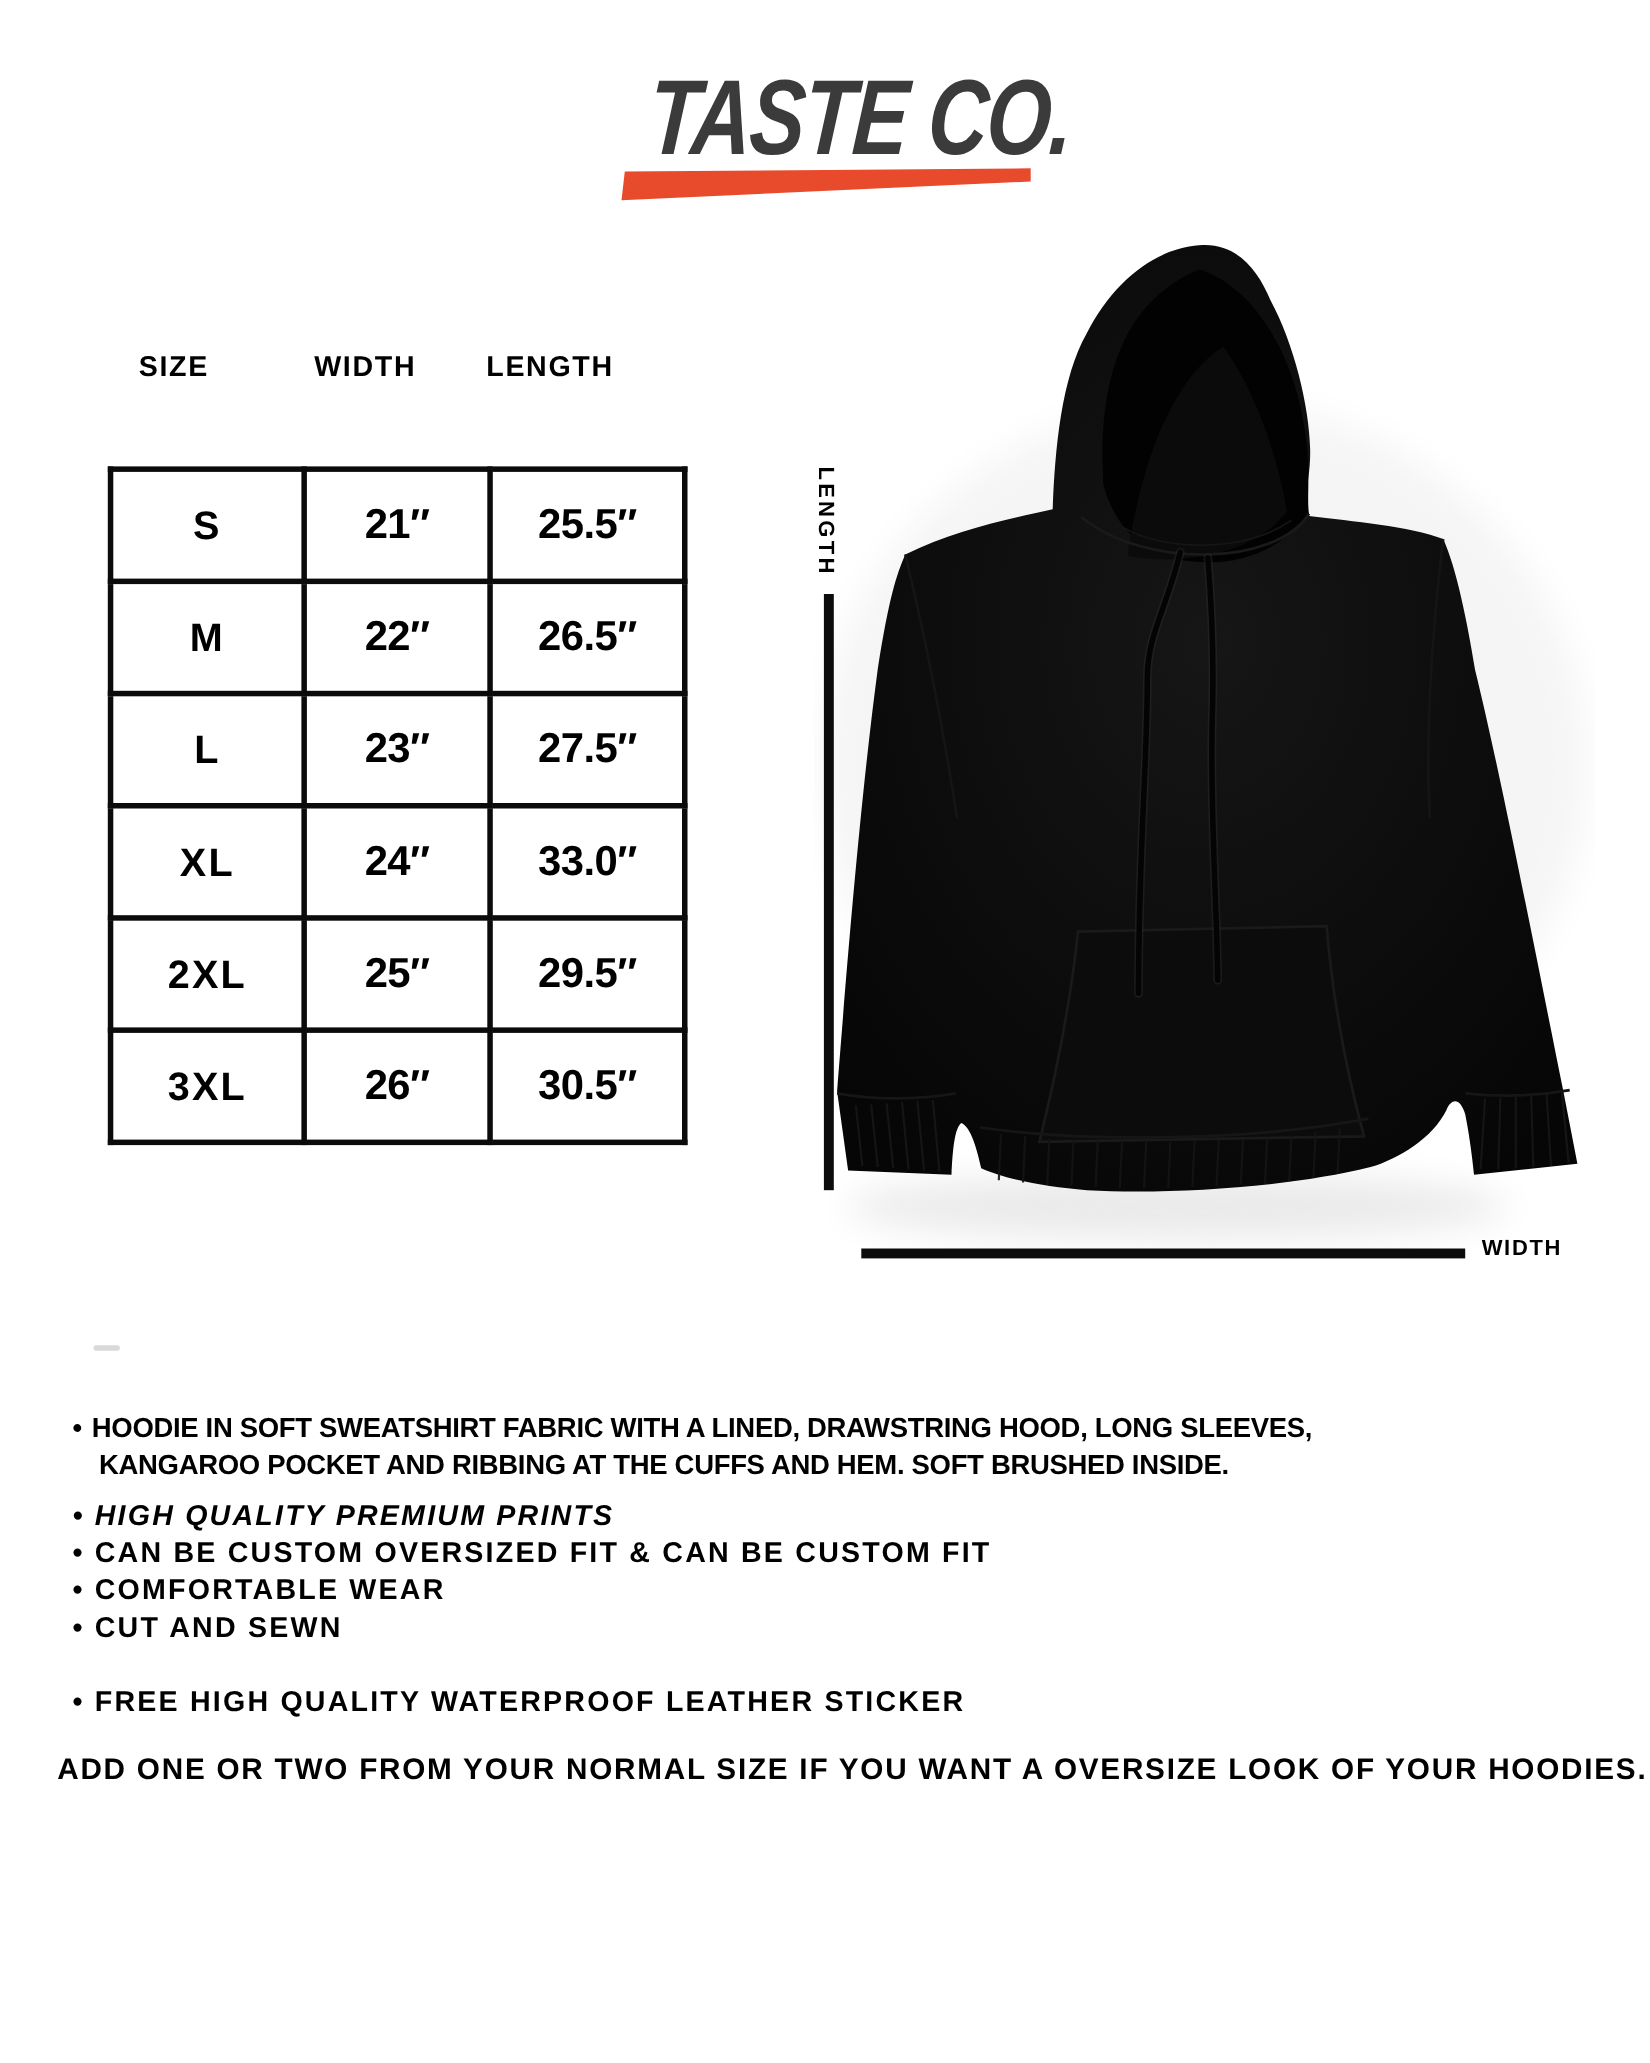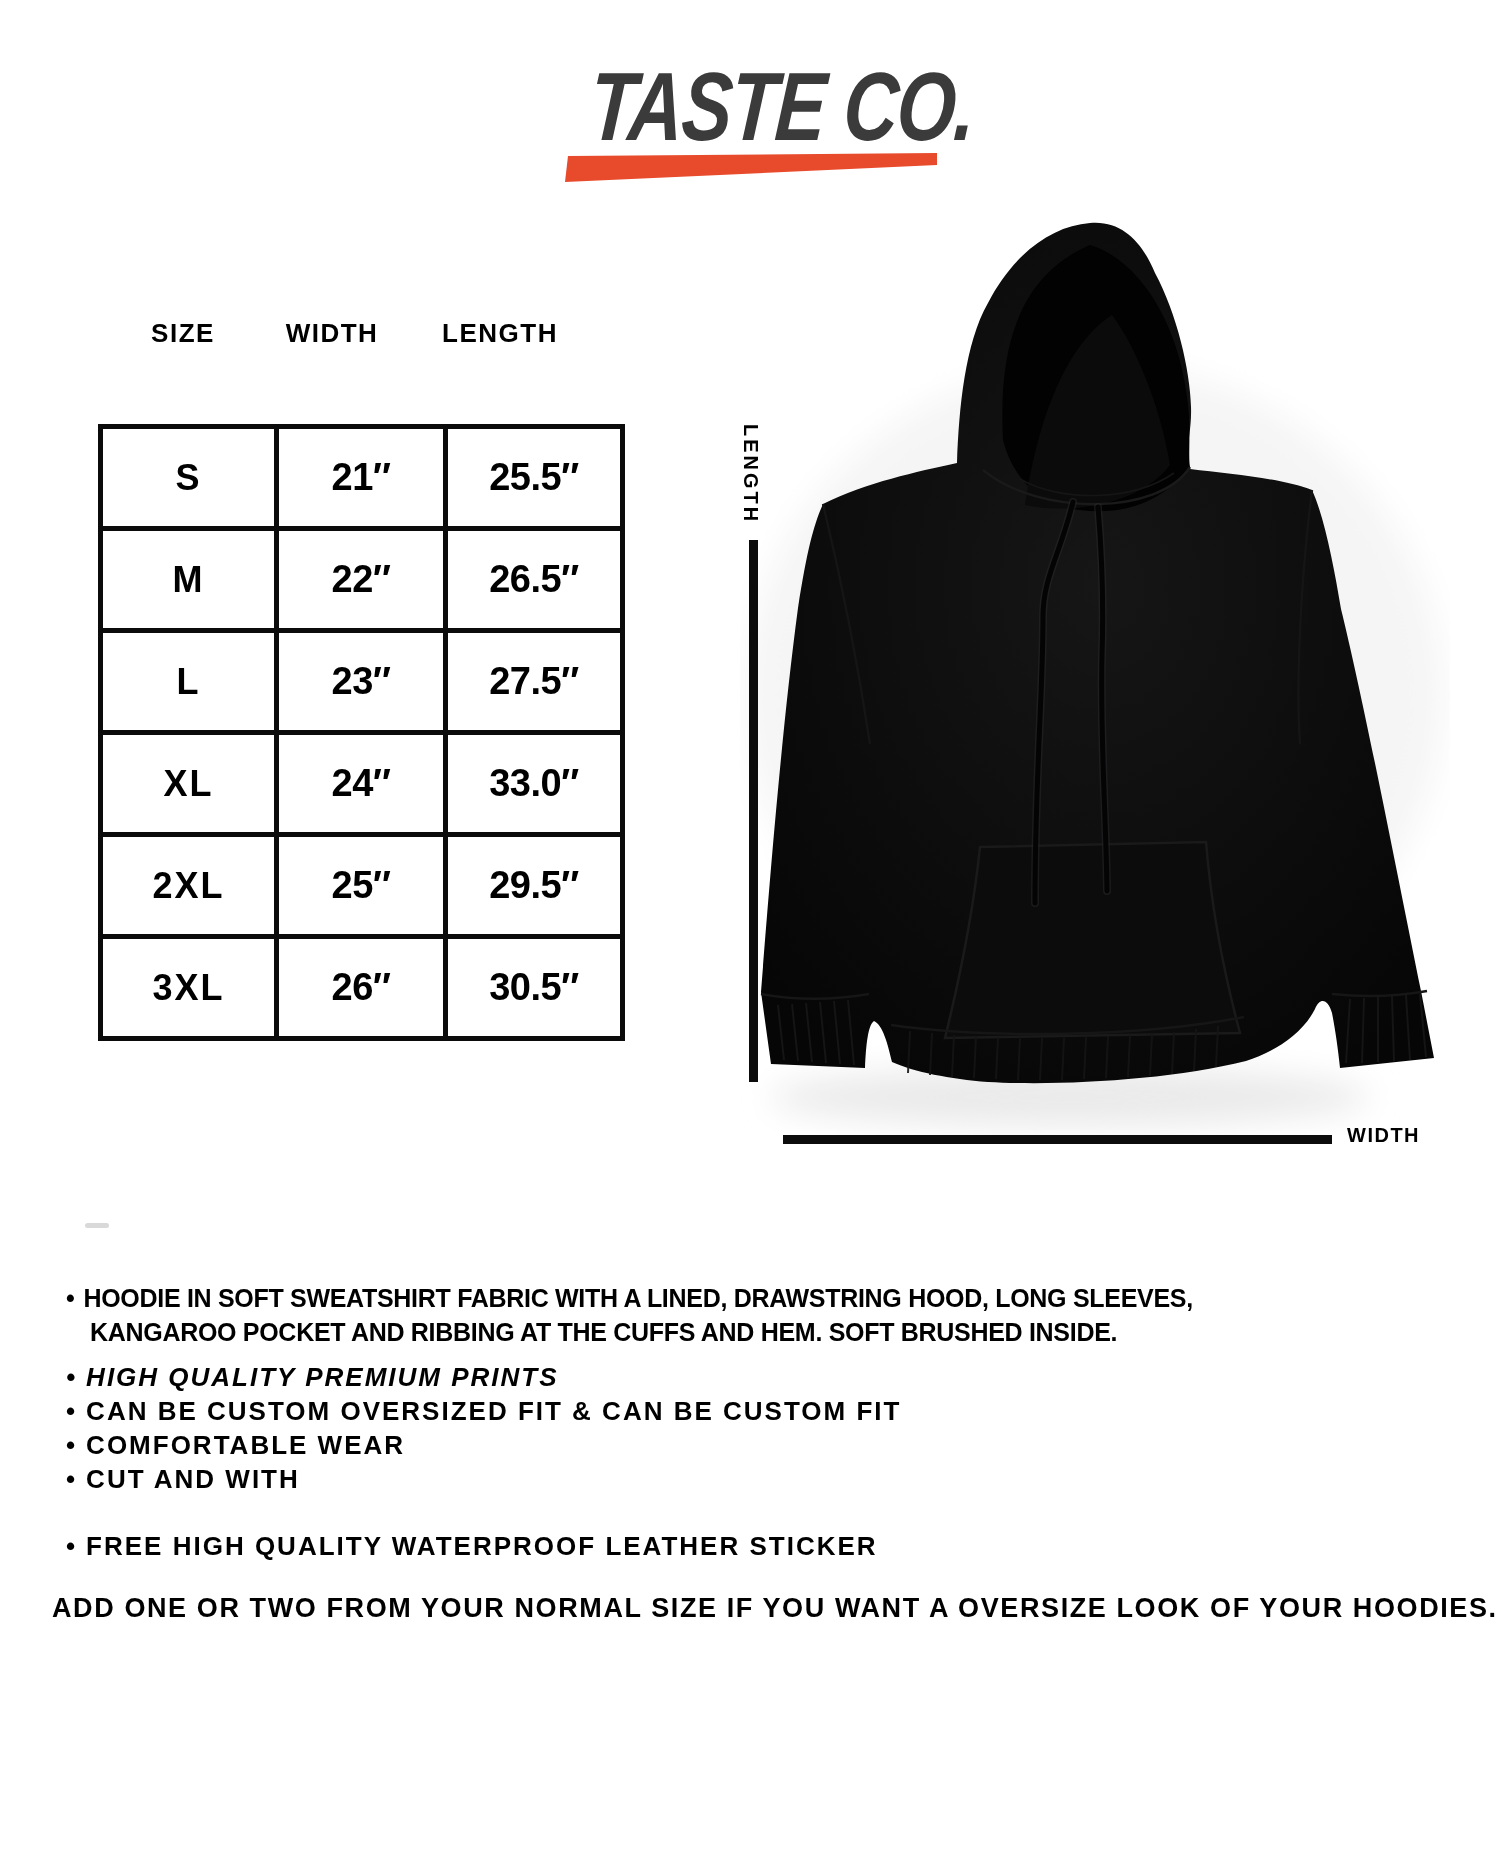--- a/index.html
+++ b/index.html
@@ -16,21 +16,21 @@
     letter-spacing:-2px;color:#3b3b3b;white-space:nowrap;
     transform:scaleX(0.78) skewX(-5deg);transform-origin:50% 50%;
   }
   .logo-underline{left:560px;top:150px;width:385px;height:36px;}
 
   
   .col-header{
     top:320px;font-weight:700;font-size:26px;line-height:26px;letter-spacing:1.5px;
     transform:translateX(-50%);white-space:nowrap;
   }
-  #hdr-size{left:158px;margin-left:25px;} #hdr-width{left:332px;} #hdr-length{left:500px;}
+  #hdr-size{left:158px;} #hdr-width{left:332px;} #hdr-length{left:500px;}
 
   table.size-table{
     position:absolute;left:98px;top:424px;border-collapse:collapse;table-layout:fixed;
   }
   table.size-table td{
     border:5px solid #0b0b0b;text-align:center;vertical-align:middle;
     height:95px;font-weight:700;background:#fff;
   }
   td.c-size{width:169px;font-size:36px;letter-spacing:2px;}
   td.c-num{width:162px;font-size:38px;letter-spacing:-0.5px;}
@@ -217,21 +217,21 @@
   <div class="abs feat short-line" id="feat-b0">
     <span class="dot">•</span><span>HIGH QUALITY PREMIUM PRINTS</span>
   </div>
   <div class="abs feat short-line" id="feat-b1">
     <span class="dot">•</span><span>CAN BE CUSTOM OVERSIZED FIT &amp; CAN BE CUSTOM FIT</span>
   </div>
   <div class="abs feat short-line" id="feat-b2">
     <span class="dot">•</span><span>COMFORTABLE WEAR</span>
   </div>
   <div class="abs feat short-line" id="feat-b3">
-    <span class="dot">•</span><span>CUT AND WITH</span>
+    <span class="dot">•</span><span>CUT AND SEWN</span>
   </div>
   <div class="abs feat short-line" id="feat-b5">
     <span class="dot">•</span><span>FREE HIGH QUALITY WATERPROOF LEATHER STICKER</span>
   </div>
 
   <div class="abs feat note-line" id="feat-note">ADD ONE OR TWO FROM YOUR NORMAL SIZE IF YOU WANT A OVERSIZE LOOK OF YOUR HOODIES.</div>
 
 </div>
 
 </body></html>

